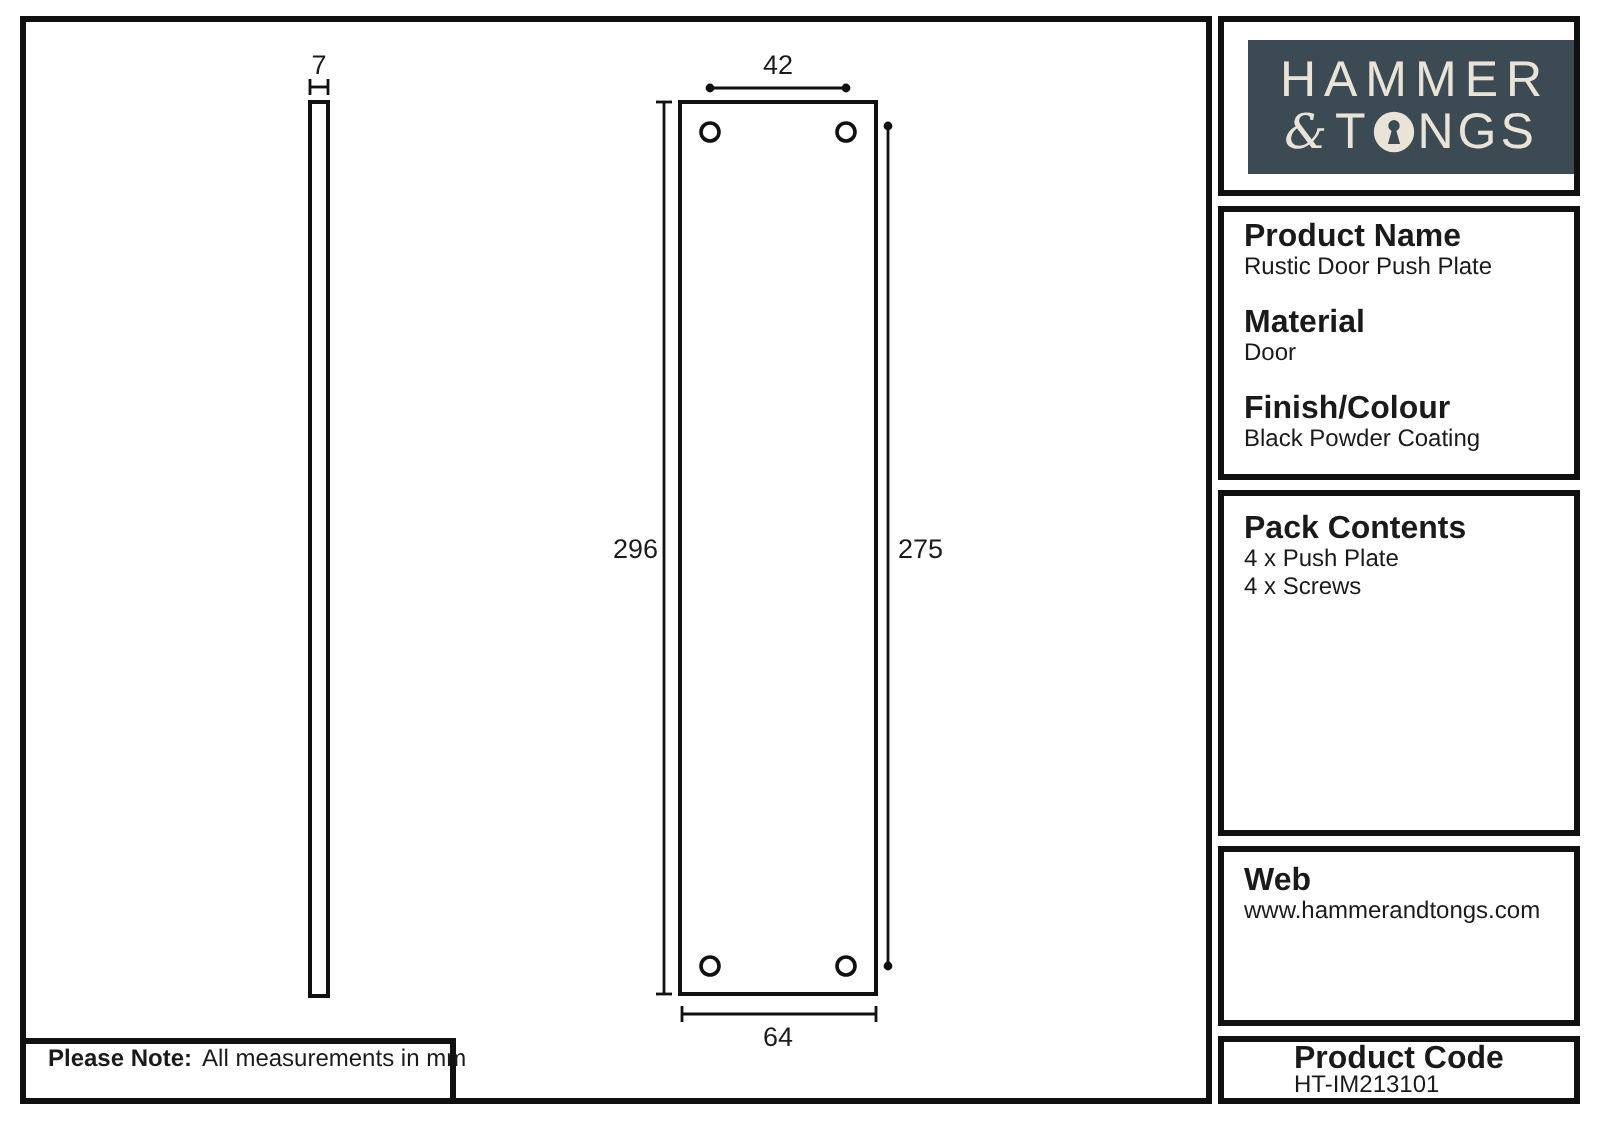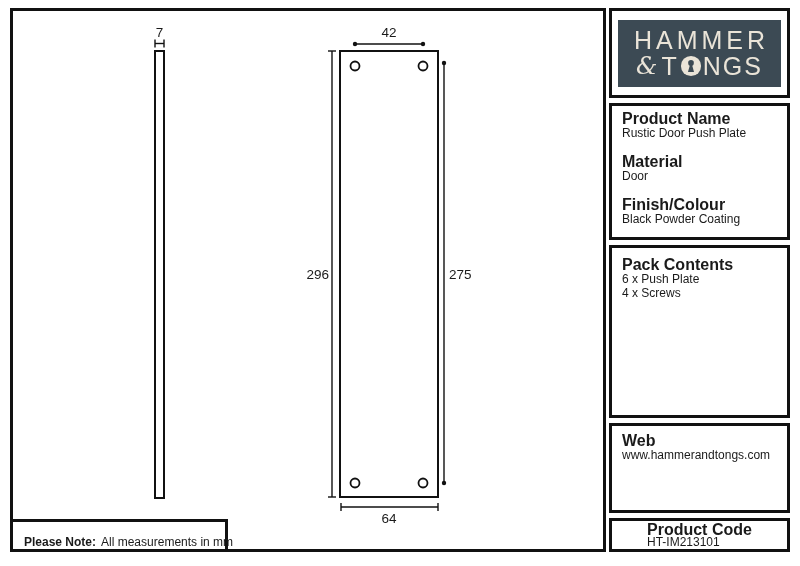--- a/index.html
+++ b/index.html
@@ -13,30 +13,30 @@
 
   .main-box {
     position:absolute; left:10px; top:8px; width:596px; height:544px;
     border:3px solid var(--line); box-sizing:border-box; background:#fff;
   }
   svg.drawing { position:absolute; left:0; top:0; }
 
   .note-box {
     position:absolute; left:10px; top:519px; width:218px; height:33px;
     border:3px solid var(--line); box-sizing:border-box; background:#fff;
-    display:flex; align-items:flex-end; padding-left:11px; font-size:12px;
+    display:flex; align-items:flex-start; padding-left:11px; font-size:12px;
     white-space:nowrap; z-index:3;
   }
   .note-box .nb-label { font-weight:bold; margin-right:5px; }
 
   .sb {
     position:absolute; left:609px; width:181px;
     border:3px solid var(--line); box-sizing:border-box; background:#fff;
   }
-  .sb-logo { top:8px; height:90px; display:flex; align-items:center; justify-content:center; }
+  .sb-logo { top:8px; height:90px; display:flex; align-items:center; justify-content:flex-start;padding-left:12px; }
   .logo-box {
     width:163px; height:67px; background:var(--logo-bg); color:var(--logo-fg);
     display:flex; flex-direction:column; align-items:center; justify-content:center;
   }
   .logo-l1 { font-size:25px; line-height:26px; letter-spacing:4px; padding-left:4px; }
   .logo-l2 { font-size:25px; line-height:27px; letter-spacing:2px; display:flex; align-items:center; }
   .logo-amp { font-family:"DejaVu Serif", serif; font-style:italic; font-size:24px; margin-right:2px; }
   .keyhole-o { margin:0 1px; display:block; }
 
   .sb-info { top:103px; height:137px; padding:6px 8px 0 10px; }
@@ -138,21 +138,21 @@
     <div class="val">Door</div>
   </div>
   <div class="field">
     <div class="lbl">Finish/Colour</div>
     <div class="val">Black Powder Coating</div>
   </div>
 </div>
 
 <div class="sb sb-pack">
   <div class="lbl">Pack Contents</div>
-  <div class="val">6 x Push Plate</div>
+  <div class="val">4 x Push Plate</div>
   <div class="val">4 x Screws</div>
 </div>
 
 <div class="sb sb-web">
   <div class="field">
     <div class="lbl">Web</div>
     <div class="val">www.hammerandtongs.com</div>
   </div>
 </div>
 

